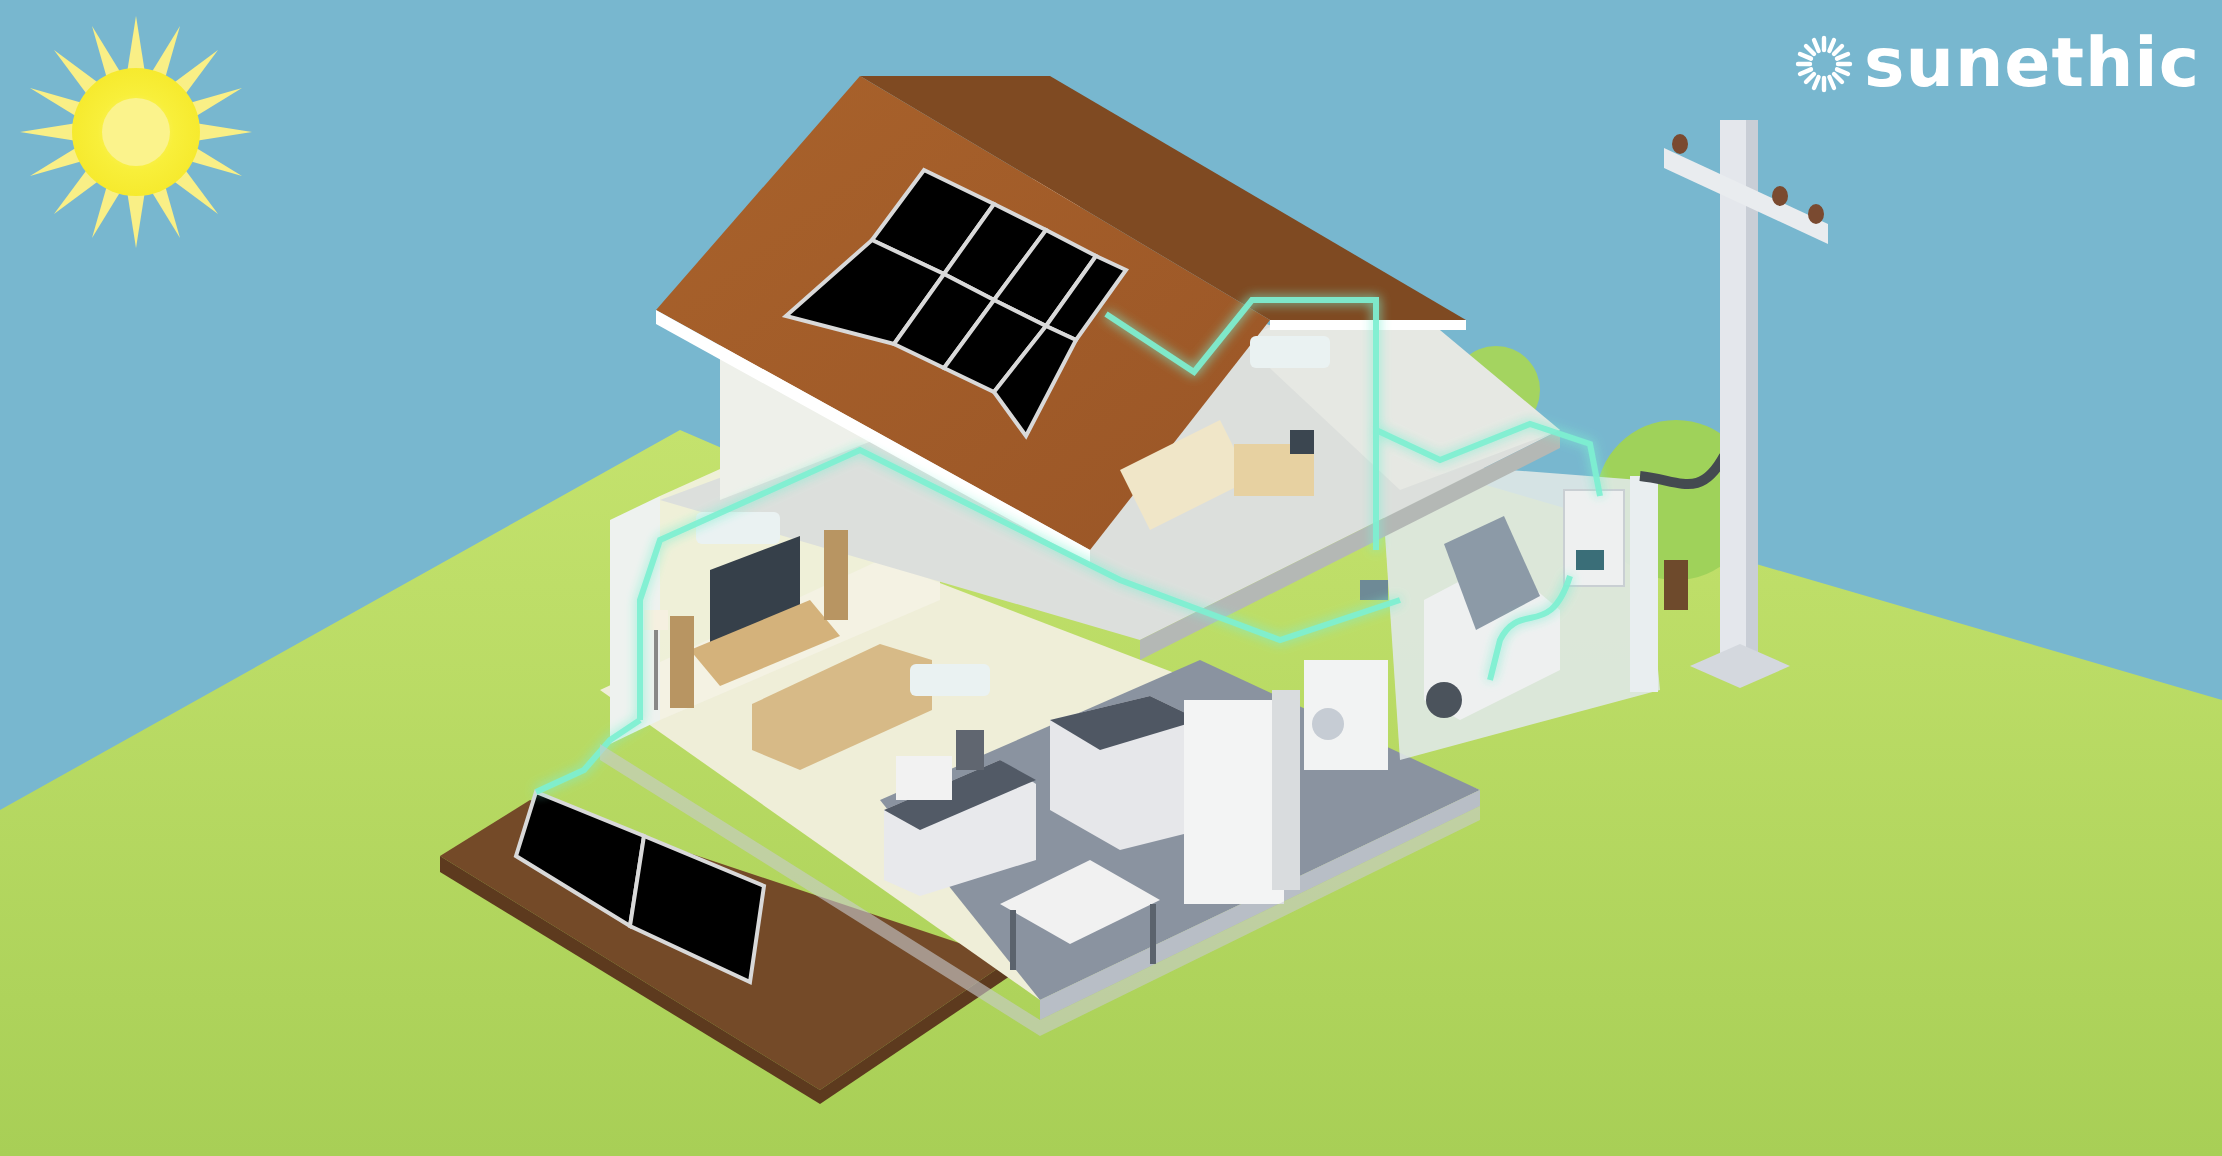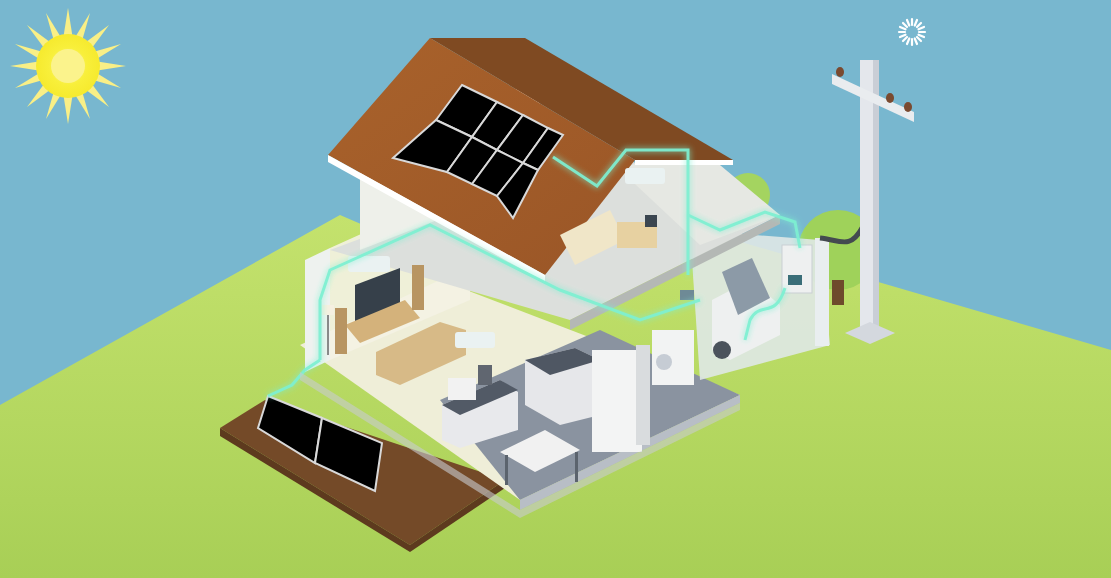--- a/index.html
+++ b/index.html
@@ -181,13 +181,14 @@
       <line x1="2.7" y1="-6.5" x2="5" y2="-12"></line>
       <line x1="-2.7" y1="6.5" x2="-5" y2="12"></line>
       <line x1="6.5" y1="2.7" x2="12" y2="5"></line>
       <line x1="-6.5" y1="-2.7" x2="-12" y2="-5"></line>
       <line x1="-2.7" y1="-6.5" x2="-5" y2="-12"></line>
       <line x1="2.7" y1="6.5" x2="5" y2="12"></line>
       <line x1="6.5" y1="-2.7" x2="12" y2="-5"></line>
       <line x1="-6.5" y1="2.7" x2="-12" y2="5"></line>
     </g>
   </svg>
+  <span class="logo-text">sunethic</span>
 </div>
 
 </body></html>

